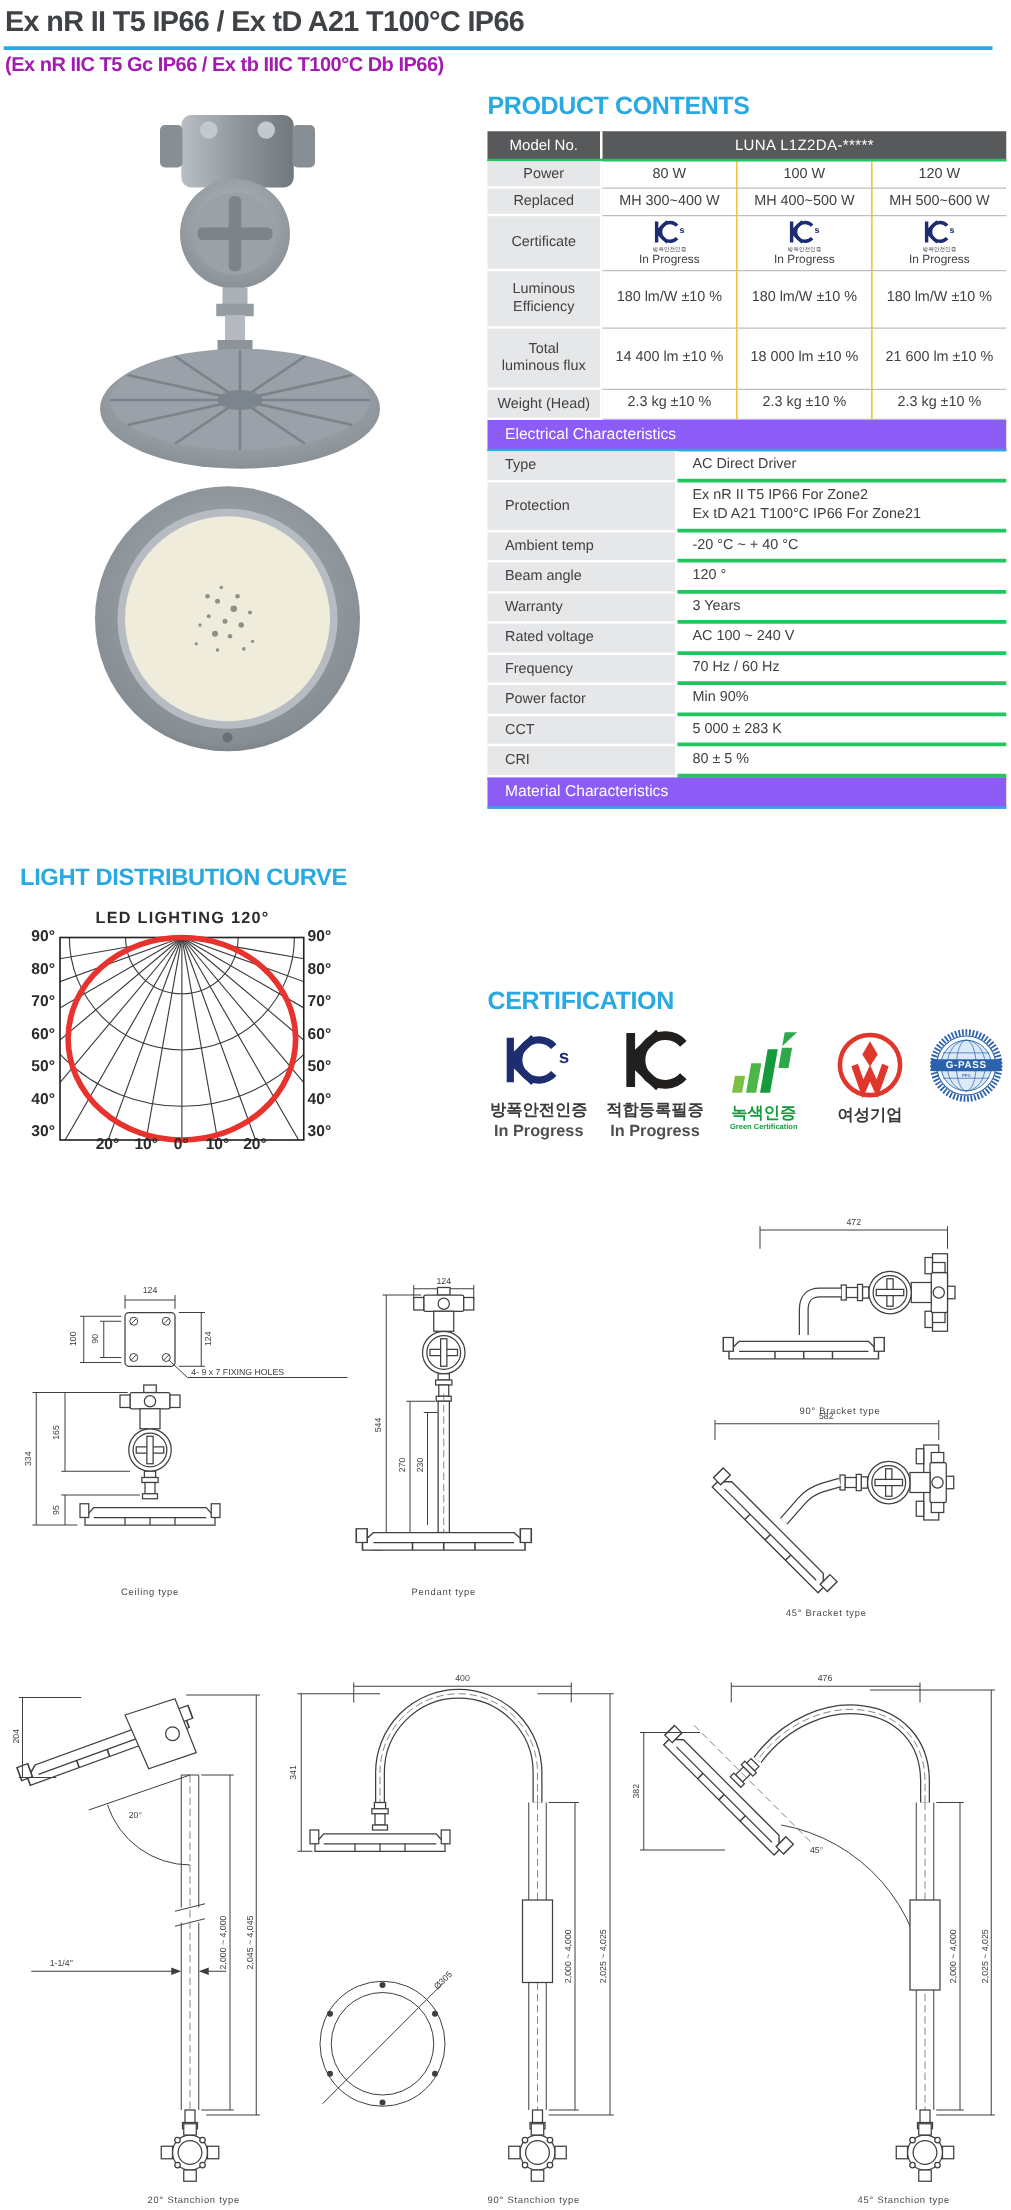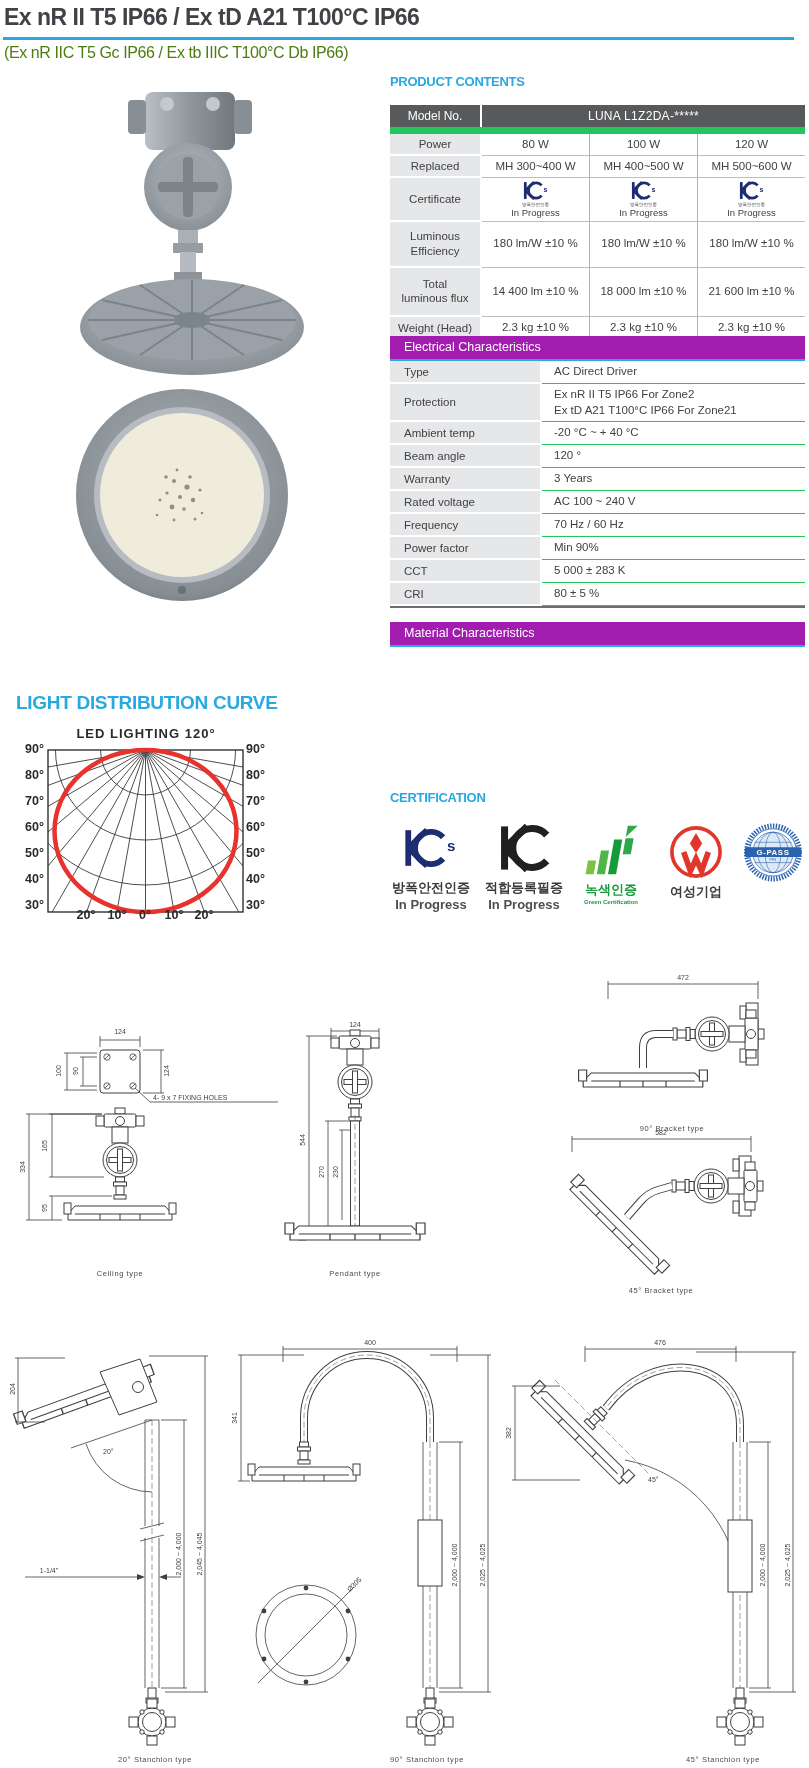--- a/index.html
+++ b/index.html
@@ -2,43 +2,43 @@
 <html><head>
 <meta charset="utf-8">
 <style>
   html,body{margin:0;padding:0;background:#fff}
   body{font-family:"Liberation Sans","DejaVu Sans",sans-serif;color:#414042}
   .page{position:relative;width:809px;height:1768px;background:#fff;overflow:hidden}
   .abs{position:absolute}
   
   .title{position:absolute;left:4px;top:4px;font-size:23px;font-weight:bold;color:#3f4246;letter-spacing:-0.5px}
   .title-rule{position:absolute;left:3px;top:37px;width:791px;height:3px;background:#29a9e1}
-  .subtitle{position:absolute;left:4px;top:44px;font-size:16px;font-weight:normal;color:#4d7c0f;letter-spacing:-0.4px}
-  .sec-h{position:absolute;color:#29a9e1;font-weight:bold;font-size:13px;letter-spacing:-0.3px}
+  .subtitle{position:absolute;left:4px;top:44px;font-size:16px;font-weight:bold;color:#a21caf;letter-spacing:-0.4px}
+  .sec-h{position:absolute;color:#29a9e1;font-weight:bold;font-size:20px;letter-spacing:-0.3px}
   
   .pc-table{position:absolute;left:390px;top:105px;width:415px;font-size:11.5px}
-  .pc-header{display:flex;background:#58595b;color:#fff;height:22px;border-bottom:7px solid #22c55e}
+  .pc-header{display:flex;background:#58595b;color:#fff;height:22px;border-bottom:2px solid #22c55e}
   .pc-h-label{width:90px;display:flex;align-items:center;justify-content:center;border-right:2px solid #fff;font-size:12px}
   .pc-h-value{flex:1;text-align:center;line-height:22px;font-size:12px;letter-spacing:.3px}
   .pc-row{display:flex}
   .pc-label{width:90px;background:#e6e7e8;border-right:2px solid #fff;border-bottom:2px solid #fff;
     display:flex;align-items:center;justify-content:center;text-align:center;white-space:pre-line;line-height:1.25}
   .pc-cell{flex:1;display:flex;flex-direction:column;align-items:center;justify-content:center;text-align:center;
     border-bottom:1px solid #bcbec0;line-height:1.2;padding:2px 0}
   .pc-cell + .pc-cell{border-left:1px solid #eab308}
   .cert-cap{font-size:4.5px;color:#3a3a3a;margin-top:1px}
   .cert-status{font-size:9.5px;color:#414042}
   
   .kv{position:absolute;left:390px;width:415px;font-size:11.5px}
-  .kv-header{height:23px;background:#a21caf;color:#fff;line-height:23px;padding-left:14px;font-size:12.5px;
+  .kv-header{height:23px;background:#8b5cf6;color:#fff;line-height:23px;padding-left:14px;font-size:12.5px;
     border-bottom:2px solid #29a9e1}
   .kv-row{display:flex}
   .kv-label{width:136px;background:#e6e7e8;border-right:2px solid #fff;border-bottom:2px solid #fff;
     display:flex;align-items:center;padding-left:14px;min-height:21px}
-  .kv-value{flex:1;display:flex;align-items:center;padding:3px 0 3px 12px;border-bottom:1px solid #22c55e;
+  .kv-value{flex:1;display:flex;align-items:center;padding:3px 0 3px 12px;border-bottom:3px solid #22c55e;
     white-space:pre-line;line-height:1.35}
   .kv-end{border-bottom:2px solid #6d6e71}
   
   .pl{position:absolute;font-size:12.5px;font-weight:600;color:#2a2a2a}
   .chart-title{position:absolute;left:48px;top:726px;width:196px;text-align:center;font-size:13px;font-weight:600;
     color:#2b2b2b;letter-spacing:1px}
   
   .cert-item{position:absolute;display:flex;flex-direction:column;align-items:center}
   .cert-ko{font-size:13px;font-weight:bold;color:#3a3a3a;margin-top:3px;text-align:center}
   .cert-sub{font-size:13px;font-weight:600;color:#4d4e50;text-align:center}

